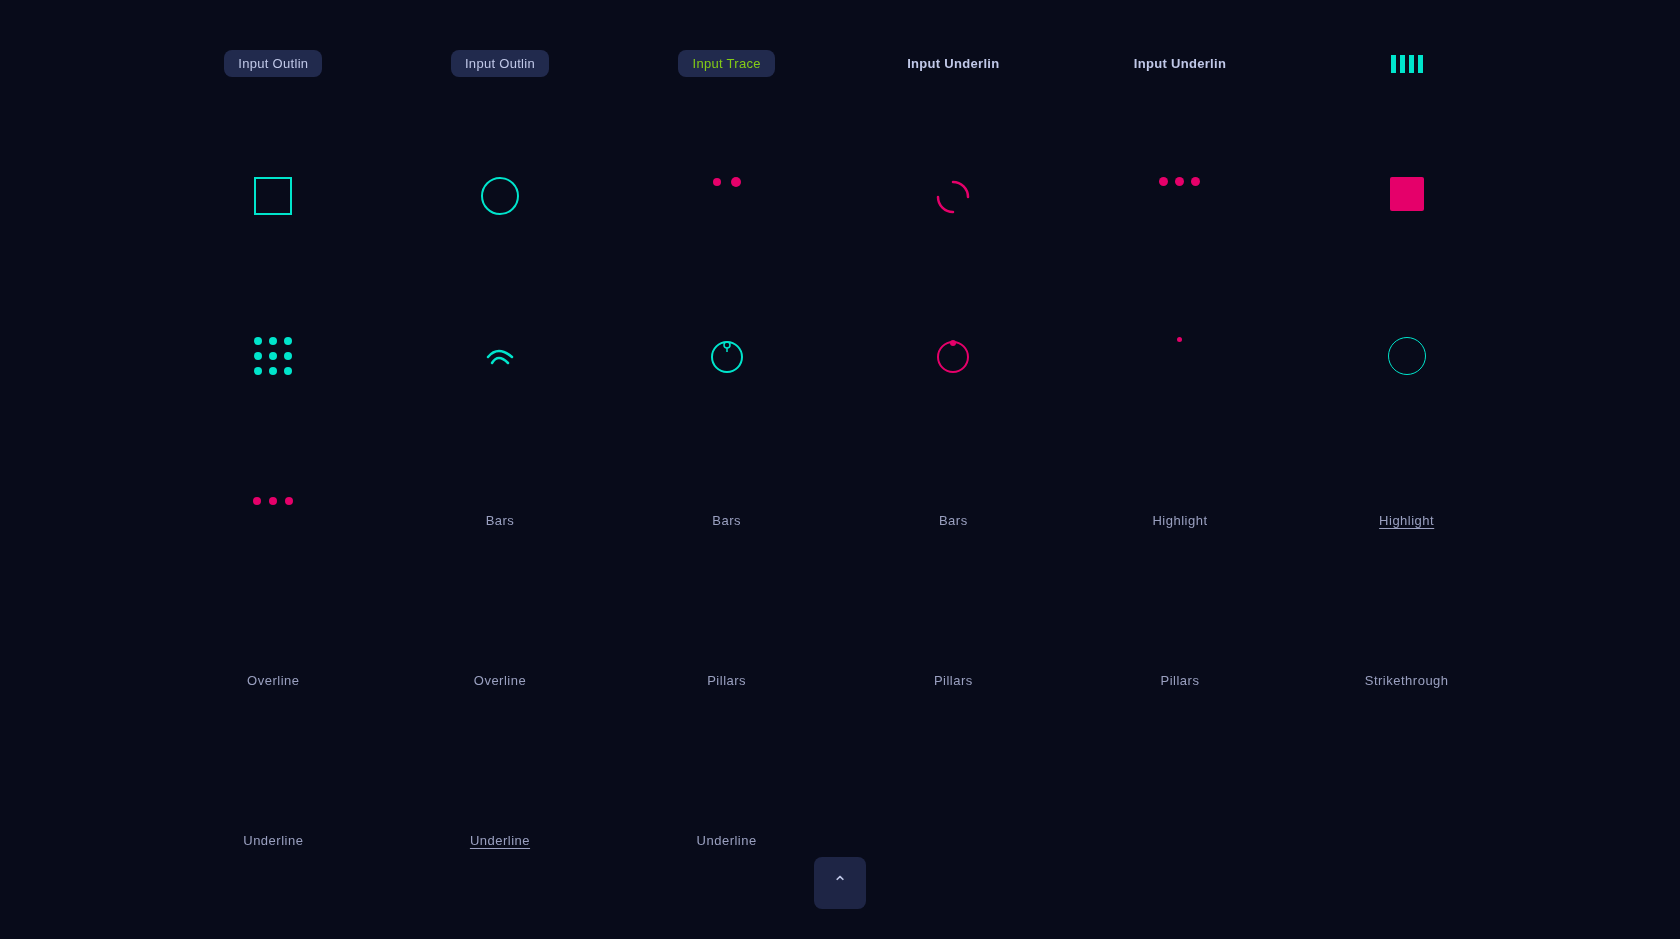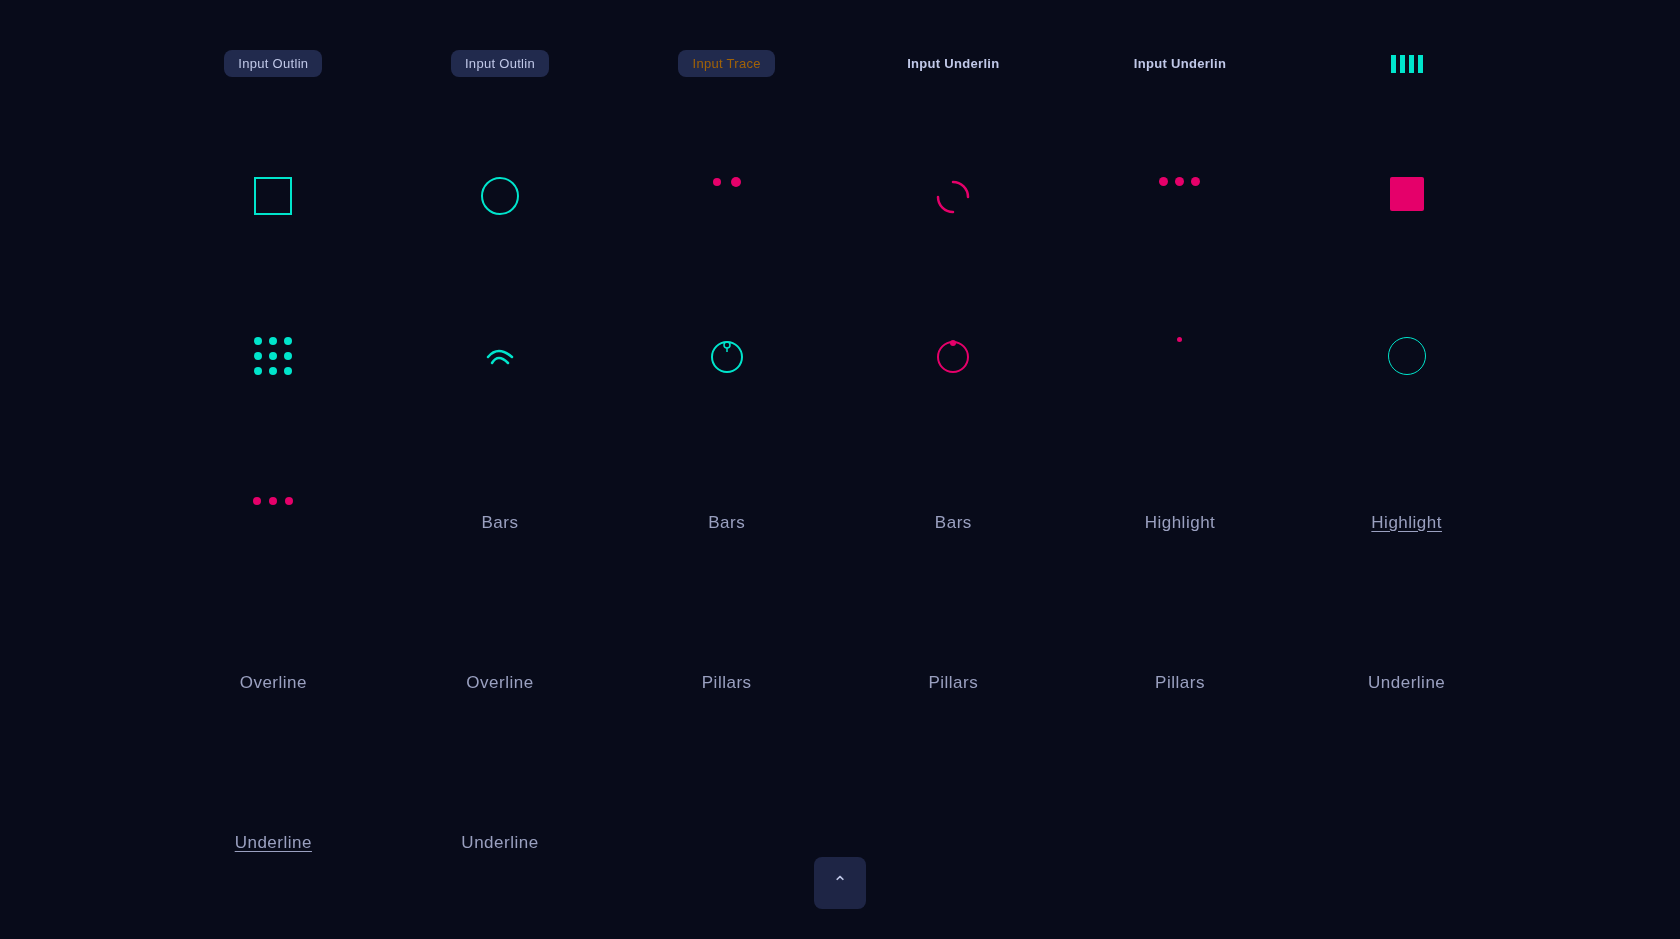--- a/index.html
+++ b/index.html
@@ -24,21 +24,21 @@
       display: flex;
       flex-direction: column;
       align-items: center;
       justify-content: flex-start;
       padding: 30px 20px;
       min-height: 160px;
     }
 
     .cell-label {
       margin-top: 16px;
-      font-size: 17px;
+      font-size: 13px;
       color: #9aa0c0;
       letter-spacing: 0.5px;
       text-align: center;
     }
 
     .cell-label.underline-style {
       text-decoration: underline;
       text-underline-offset: 3px;
     }
 
@@ -52,21 +52,21 @@
     }
 
     .badge-outline {
       background: rgba(40, 50, 90, 0.8);
       color: #c0c8e8;
       border: none;
     }
 
     .badge-trace {
       background: rgba(40, 50, 90, 0.8);
-      color: #a16207;
+      color: #84cc16;
       border: none;
     }
 
     .badge-underline {
       color: #c0c8e8;
       background: transparent;
       font-weight: bold;
     }
 
     
@@ -389,20 +389,23 @@
   </div>
   <div class="cell">
     <span class="cell-label">Pillars</span>
   </div>
   <div class="cell">
     <span class="cell-label">Pillars</span>
   </div>
   <div class="cell">
     <span class="cell-label">Pillars</span>
   </div>
+  <div class="cell">
+    <span class="cell-label">Strikethrough</span>
+  </div>
 
   <div class="cell">
     <span class="cell-label">Underline</span>
   </div>
   <div class="cell">
     <span class="cell-label underline-style">Underline</span>
   </div>
   <div class="cell">
     <span class="cell-label">Underline</span>
   </div>

